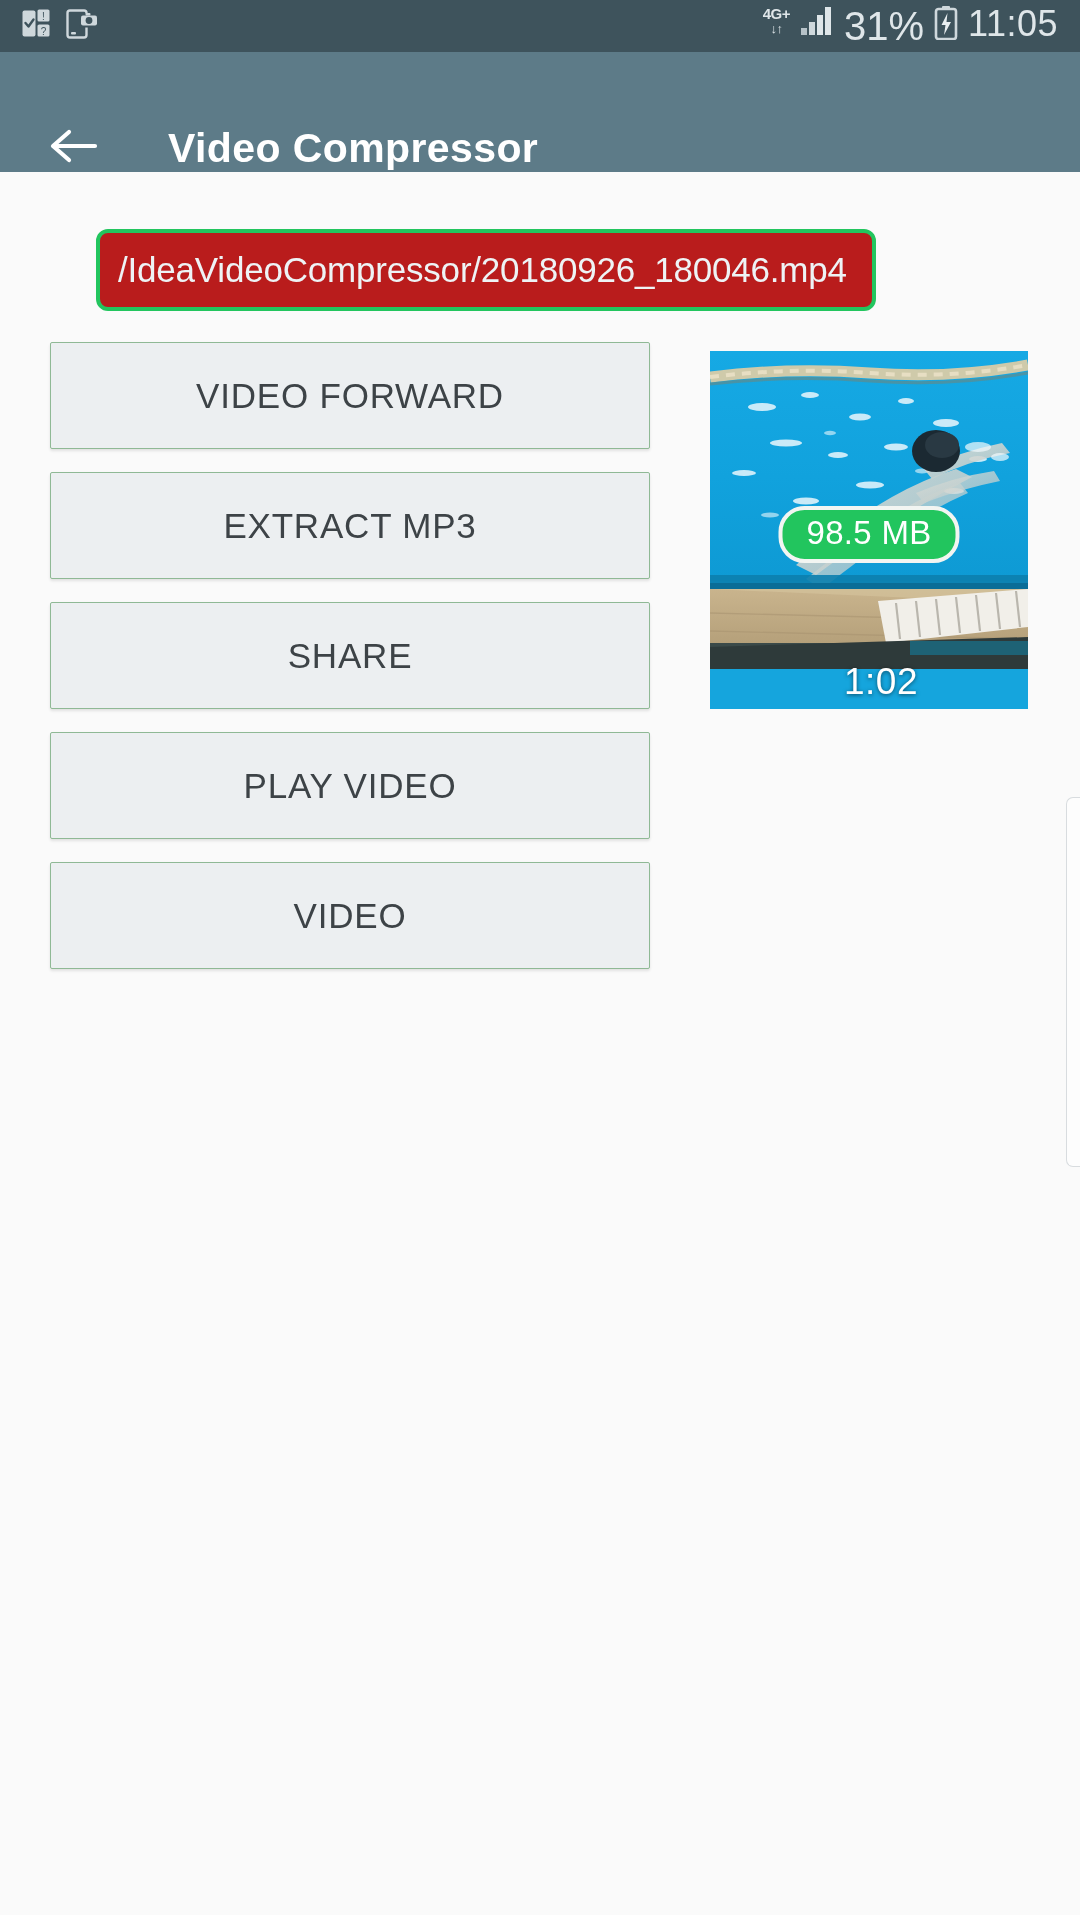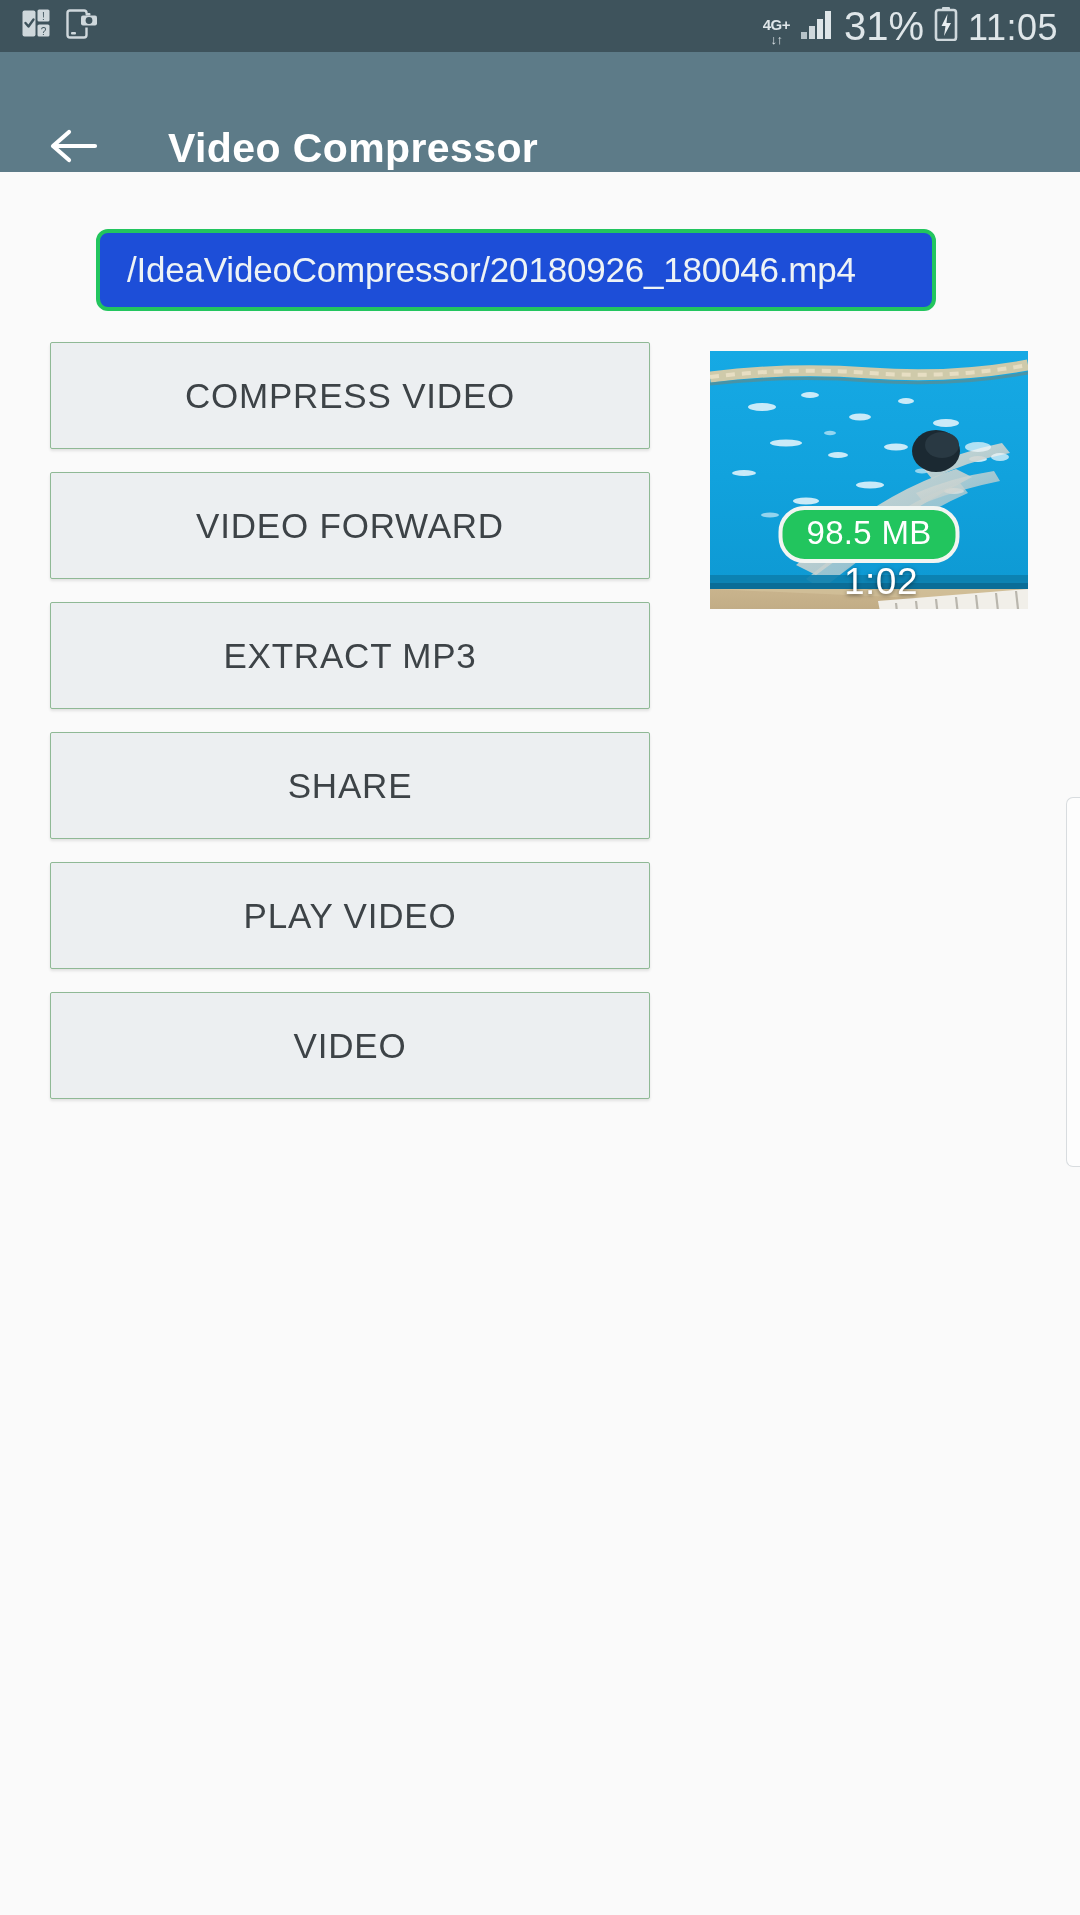--- a/index.html
+++ b/index.html
@@ -14,21 +14,21 @@
   
   .statusbar {
     position: absolute; top: 0; left: 0;
     width: 1080px; height: 52px;
     background: #3e535c;
     display: flex; align-items: center;
     padding: 0 22px;
     color: #dfe6e9;
   }
   .sb-left { display: flex; align-items: center; gap: 14px; }
-  .sb-right { margin-left: auto; display: flex; align-items: flex-end; gap: 10px; }
+  .sb-right { margin-left: auto; display: flex; gap: 10px; }
   .sb-icon { display: block; }
   .net-label { display: flex; flex-direction: column; align-items: center; line-height: 1;
     font-size: 15px; font-weight: bold; letter-spacing: -0.5px; }
   .net-arrows { font-size: 13px; line-height: 1; margin-top: 1px; }
   .battery-pct { font-size: 40px; letter-spacing: 0px; line-height: 1; font-weight: 400; }
   .clock { font-size: 36px; line-height: 1; font-weight: 400; letter-spacing: 0.5px; }
 
   
   .appbar {
     position: absolute; top: 52px; left: 0;
@@ -44,26 +44,26 @@
     font-size: 41px;
     font-weight: bold;
     letter-spacing: 0.4px;
   }
 
   
   .content { position: absolute; top: 172px; left: 0; width: 1080px; height: 1743px; background: #fafafa; }
 
   .path-field {
     position: absolute; top: 57px; left: 96px;
-    width: 840px; height: 82px;
-    background: #1d4ed8;
+    width: 780px; height: 82px;
+    background: #b91c1c;
     border: 4px solid #22c55e;
     border-radius: 12px;
     display: flex; align-items: center;
-    padding-left: 27px;
+    padding-left: 18px;
     cursor: pointer;
     overflow: hidden;
   }
   .path-text {
     color: #eef3f5;
     font-size: 35px;
     white-space: nowrap;
     letter-spacing: -0.2px;
   }
 
@@ -80,21 +80,21 @@
     box-shadow: 0 2px 3px rgba(0,0,0,0.10);
     display: flex; align-items: center; justify-content: center;
     color: #3d4347;
     font-size: 35px;
     letter-spacing: 0.8px;
     cursor: pointer;
   }
 
   .thumb-wrap {
     position: absolute; top: 179px; left: 710px;
-    width: 318px; height: 258px; text-decoration: underline;
+    width: 318px; height: 358px; text-decoration: underline;
   }
   .thumb {
     position: absolute; inset: 0;
     overflow: hidden;
     background: #15a5dd;
     cursor: pointer;
   }
   .thumb svg { display: block; width: 318px; height: 318px; }
 
   .size-badge {
@@ -190,23 +190,20 @@
     <div class="appbar-title">Video Compressor</div>
   </div>
 
   <div class="content">
 
     <div class="path-field">
       <span class="path-text">/IdeaVideoCompressor/20180926_180046.mp4</span>
     </div>
 
     <div class="btn-col">
-      <div class="action-btn">
-        <span>COMPRESS VIDEO</span>
-      </div>
       <div class="action-btn">
         <span>VIDEO FORWARD</span>
       </div>
       <div class="action-btn">
         <span>EXTRACT MP3</span>
       </div>
       <div class="action-btn">
         <span>SHARE</span>
       </div>
       <div class="action-btn">

